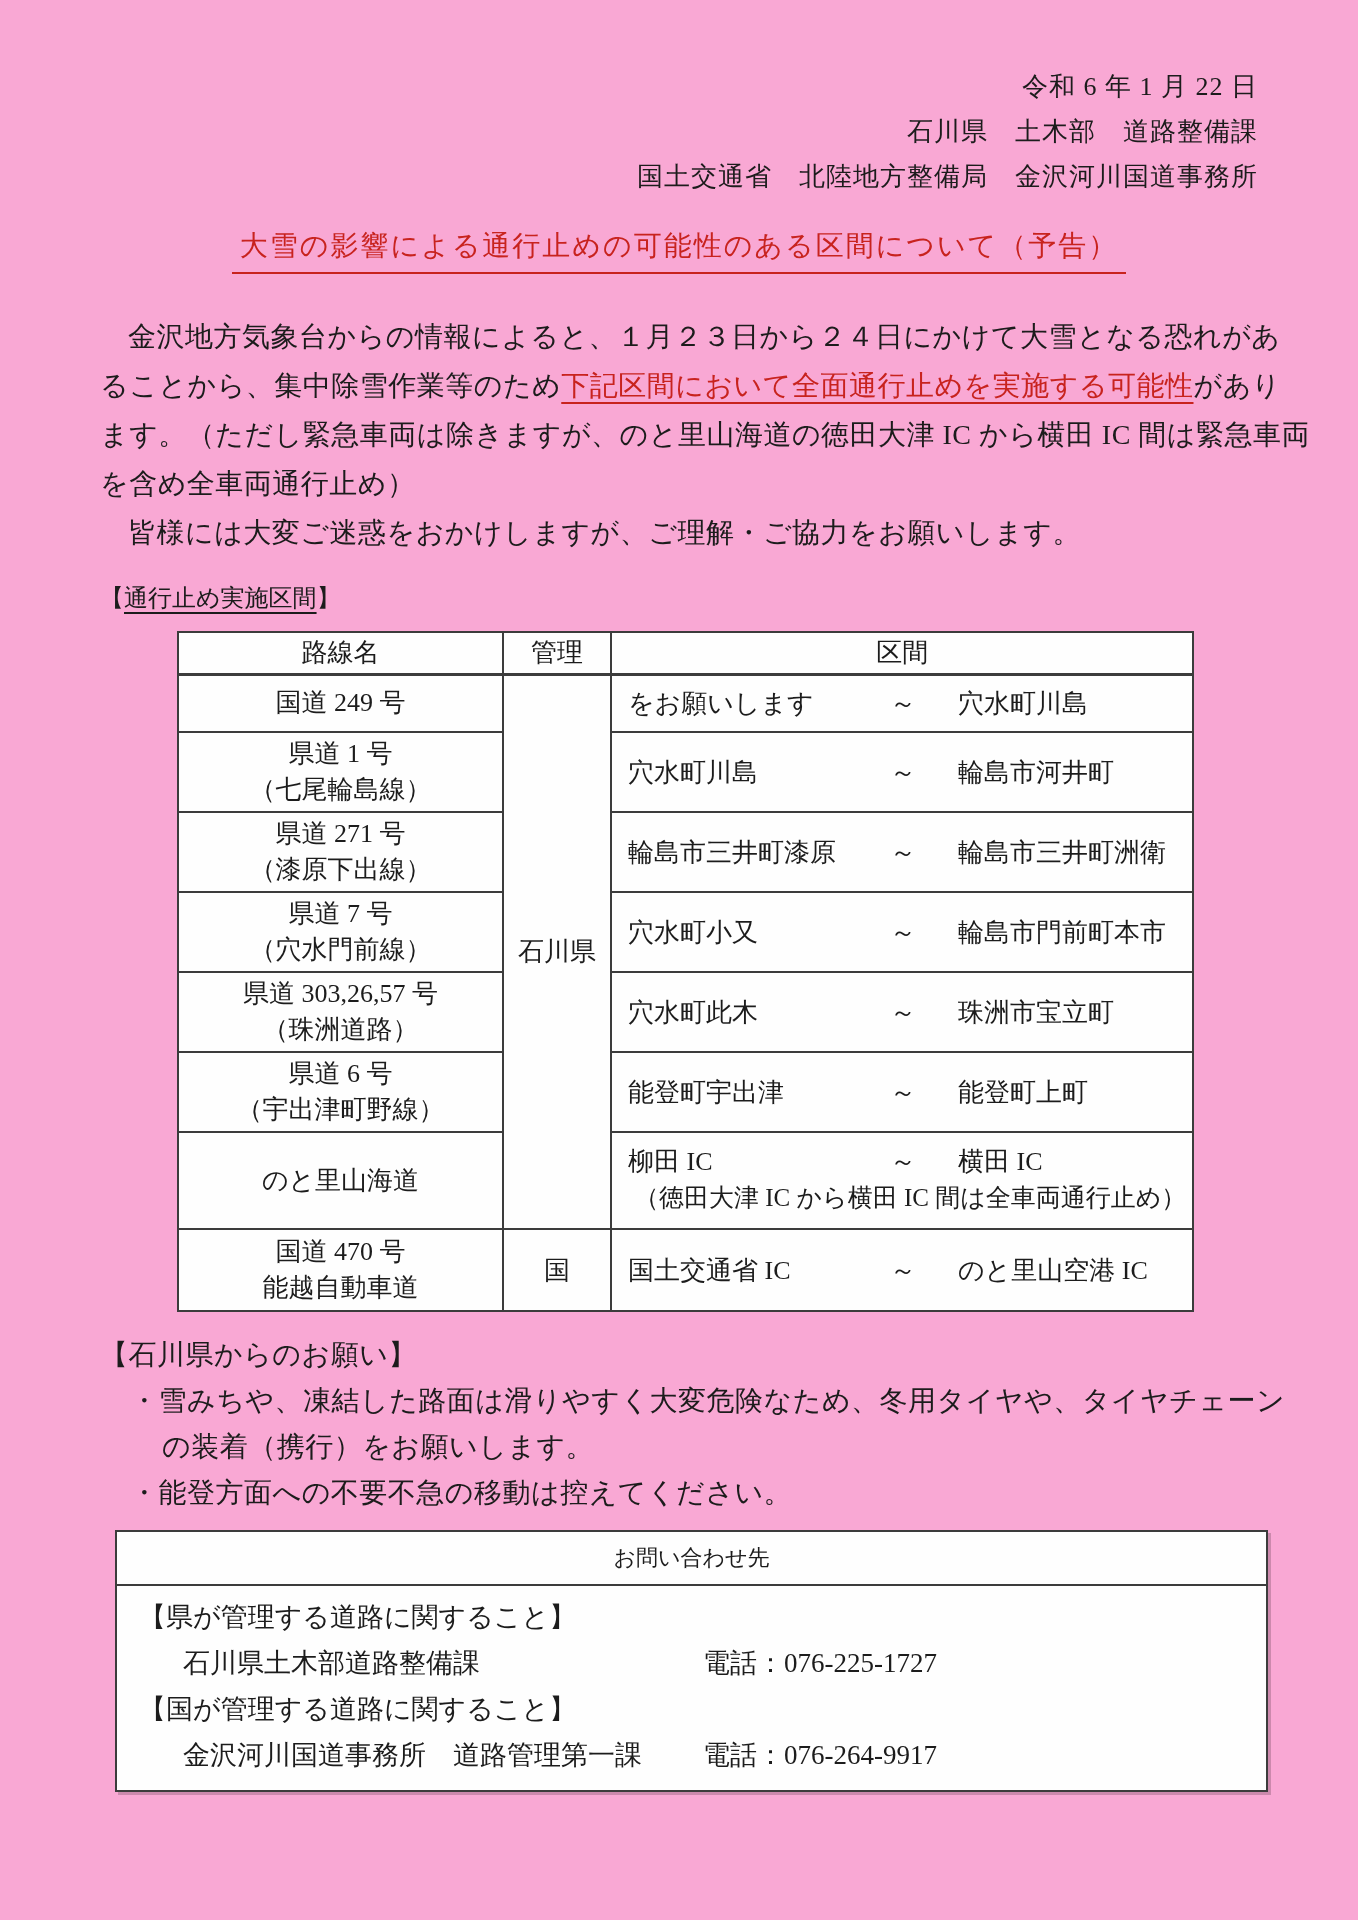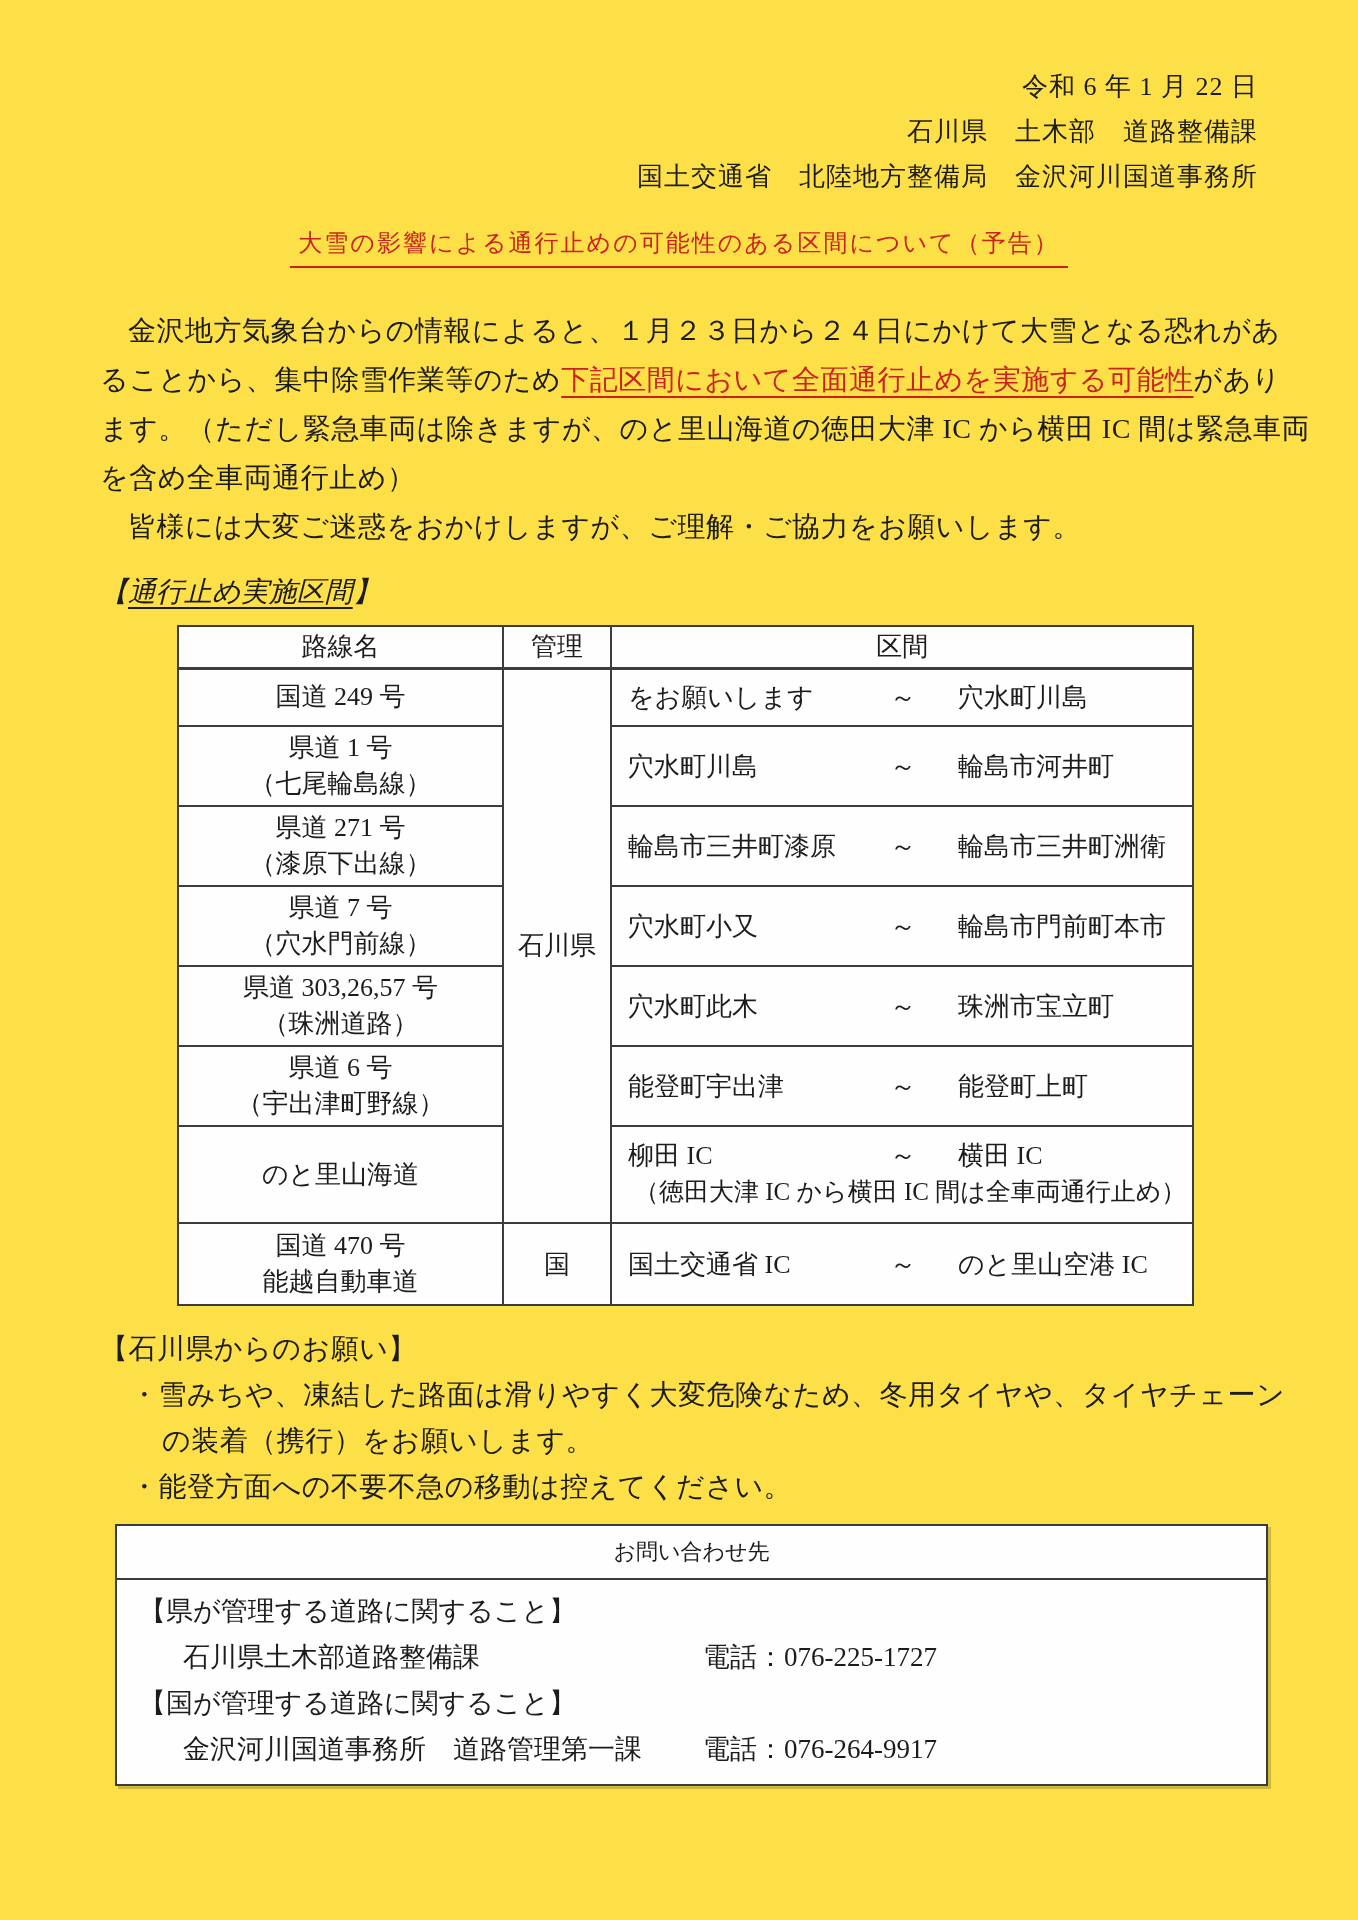--- a/index.html
+++ b/index.html
@@ -6,42 +6,42 @@
     --red:#c8231e;
     --ink:#1c1c1c;
     --line:#3c3c3c;
   }
   *{box-sizing:border-box;}
   html,body{margin:0;padding:0;}
   body{background:#ffffff;}
   .page{
     position:relative;
     width:1358px;height:1920px;
-    background:#fde047;
+    background:#f9a8d4;
     color:var(--ink);
     font-family:"Liberation Serif","DejaVu Serif",serif;
     overflow:hidden;
   }
   .content{padding:64px 100px 0 100px;}
 
   
   .doc-header{text-align:right;font-size:26px;line-height:45px;letter-spacing:1px;}
 
   
-  .doc-title{margin-top:28px;text-align:center;font-size:24px;color:var(--red);}
+  .doc-title{margin-top:28px;text-align:center;font-size:28px;color:var(--red);}
   .doc-title .u{display:inline-block;border-bottom:2px solid var(--red);padding:0 8px 7px 8px;letter-spacing:2px;}
 
   
   .intro{margin-top:38px;font-size:28px;letter-spacing:0.5px;}
   .intro .line{line-height:49px;height:49px;white-space:nowrap;}
   .indent1{padding-left:28px;}
   .red-u{color:var(--red);text-decoration:underline;text-decoration-color:var(--red);text-decoration-thickness:2px;text-underline-offset:7px;}
 
   
-  .section-label{margin-top:16px;font-size:28px;line-height:50px;font-style:italic;}
+  .section-label{margin-top:16px;font-size:24px;line-height:50px;}
   .section-label .u{text-decoration:underline;text-underline-offset:6px;text-decoration-thickness:1.5px;}
 
   
   table.closure{border-collapse:collapse;margin:8px 0 0 77px;table-layout:fixed;}
   table.closure th,table.closure td{
     border:2px solid var(--line);
     font-size:26px;font-weight:normal;color:var(--ink);
     vertical-align:middle;background:#fefefe;
   }
   table.closure thead th{height:42px;text-align:center;border-bottom:3px solid var(--line);}

